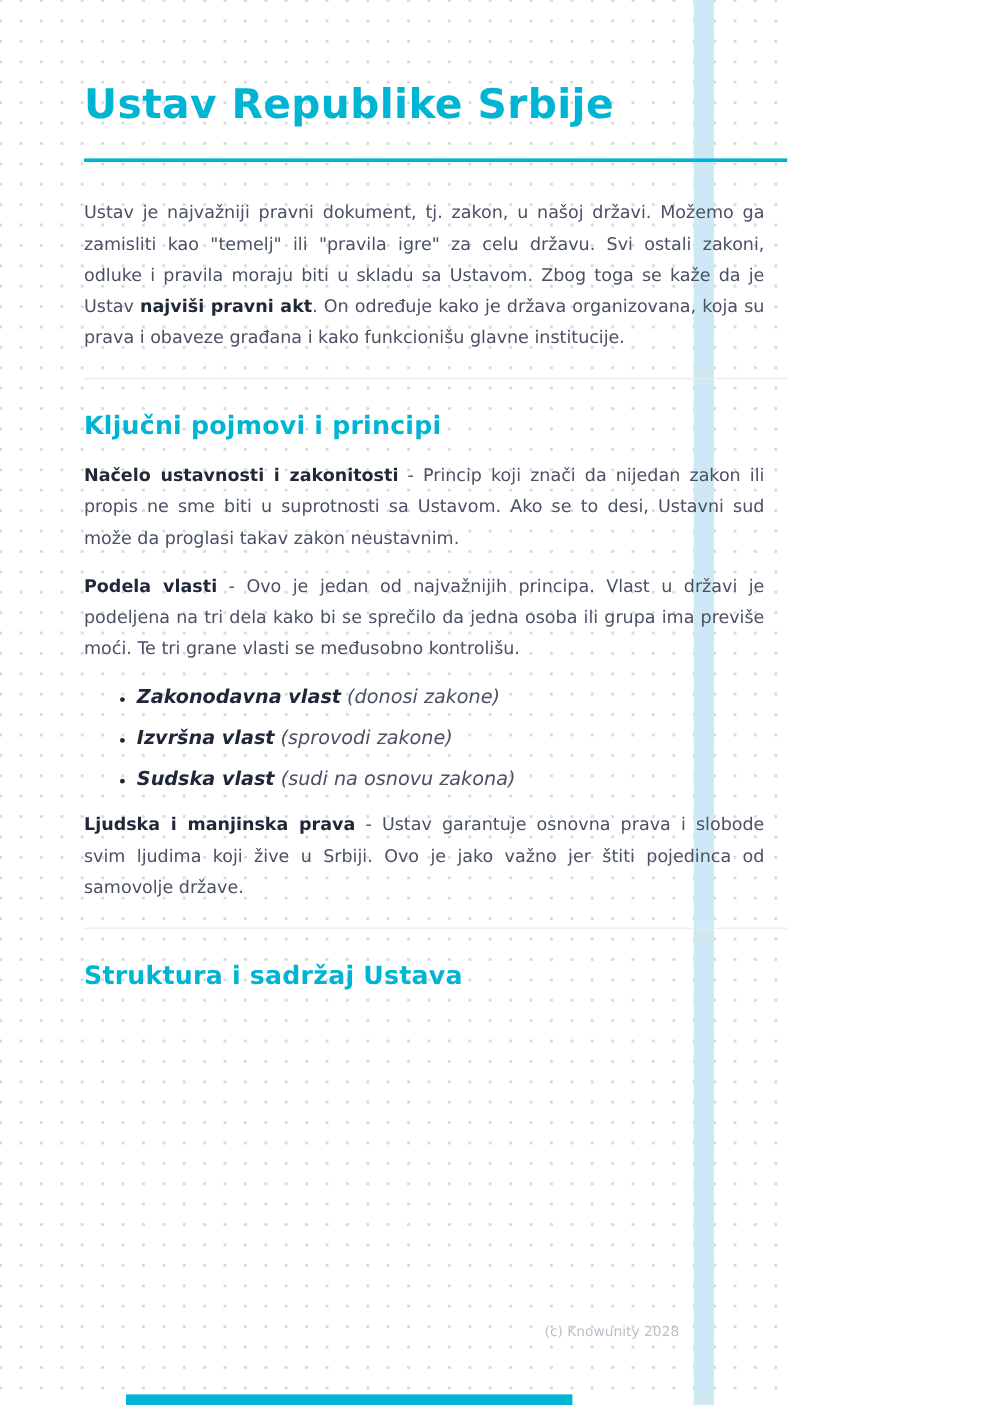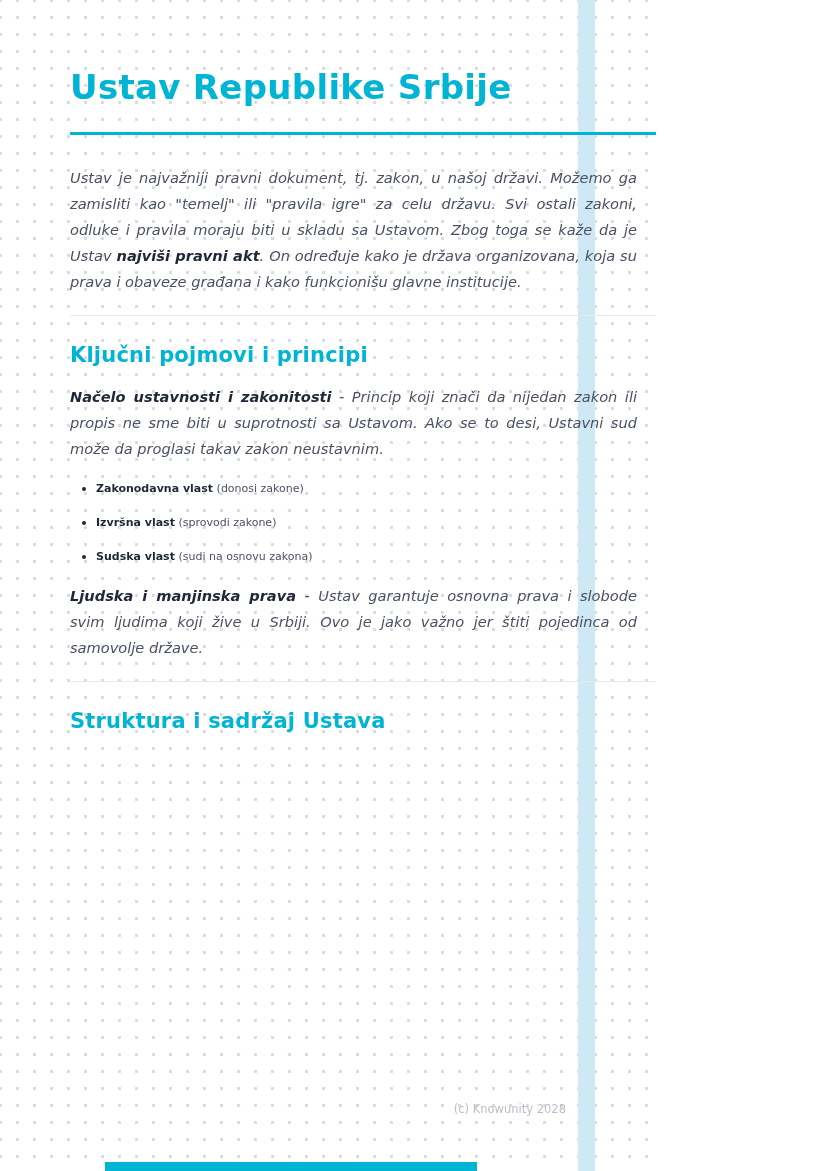--- a/index.html
+++ b/index.html
@@ -41,27 +41,28 @@
   .title-rule{
     border:none;height:3px;background:var(--accent);
     width:688px;margin:26px 0 30px;
   }
   h2{
     font-size:21px;line-height:26px;margin:0 0 16px;
     color:var(--accent);font-weight:700;letter-spacing:.2px;
   }
   p{
     font-size:14.6px;line-height:26px;margin:0 0 14px;
-    color:var(--body-text);text-align:justify;font-style:italic;
+    color:var(--body-text);text-align:justify;
   }
   strong{color:var(--bold-text);font-weight:700;}
   ul{margin:2px 0 14px;padding-left:26px;list-style:disc;}
   li{
-    font-size:11px;line-height:25px;margin:0 0 9px;
+    font-size:16px;line-height:25px;margin:0 18px 9px;
     color:var(--body-text);
+    font-style:italic;
   }
   li::marker{color:var(--bold-text);font-size:12px;}
   .section-divider{
     border:none;border-top:1px solid var(--divider);
     width:688px;margin:20px 0 26px;
   }
   section:last-child h2{margin-bottom:0;}
   .footer-credit{
     position:absolute;right:90px;bottom:55px;
     font-size:11.5px;color:var(--muted);
@@ -82,20 +83,21 @@
     <h1>Ustav Republike Srbije</h1>
     <hr class="title-rule">
     <div id="sections">
         <section>
           <p><span>Ustav je najvažniji pravni dokument, tj. zakon, u našoj državi. Možemo ga zamisliti kao "temelj" ili "pravila igre" za celu državu. Svi ostali zakoni, odluke i pravila moraju biti u skladu sa Ustavom. Zbog toga se kaže da je Ustav </span><strong>najviši pravni akt</strong><span>. On određuje kako je država organizovana, koja su prava i obaveze građana i kako funkcionišu glavne institucije.</span></p>
           <hr class="section-divider">
         </section>
         <section>
           <h2>Ključni pojmovi i principi</h2>
           <p><strong>Načelo ustavnosti i zakonitosti</strong><span> - Princip koji znači da nijedan zakon ili propis ne sme biti u suprotnosti sa Ustavom. Ako se to desi, Ustavni sud može da proglasi takav zakon neustavnim.</span></p>
+          <p><strong>Podela vlasti</strong><span> - Ovo je jedan od najvažnijih principa. Vlast u državi je podeljena na tri dela kako bi se sprečilo da jedna osoba ili grupa ima previše moći. Te tri grane vlasti se međusobno kontrolišu.</span></p>
           <ul>
             <li><strong>Zakonodavna vlast</strong><span> (donosi zakone)</span></li>
             <li><strong>Izvršna vlast</strong><span> (sprovodi zakone)</span></li>
             <li><strong>Sudska vlast</strong><span> (sudi na osnovu zakona)</span></li>
           </ul>
           <p><strong>Ljudska i manjinska prava</strong><span> - Ustav garantuje osnovna prava i slobode svim ljudima koji žive u Srbiji. Ovo je jako važno jer štiti pojedinca od samovolje države.</span></p>
           <hr class="section-divider">
         </section>
         <section>
           <h2>Struktura i sadržaj Ustava</h2>

